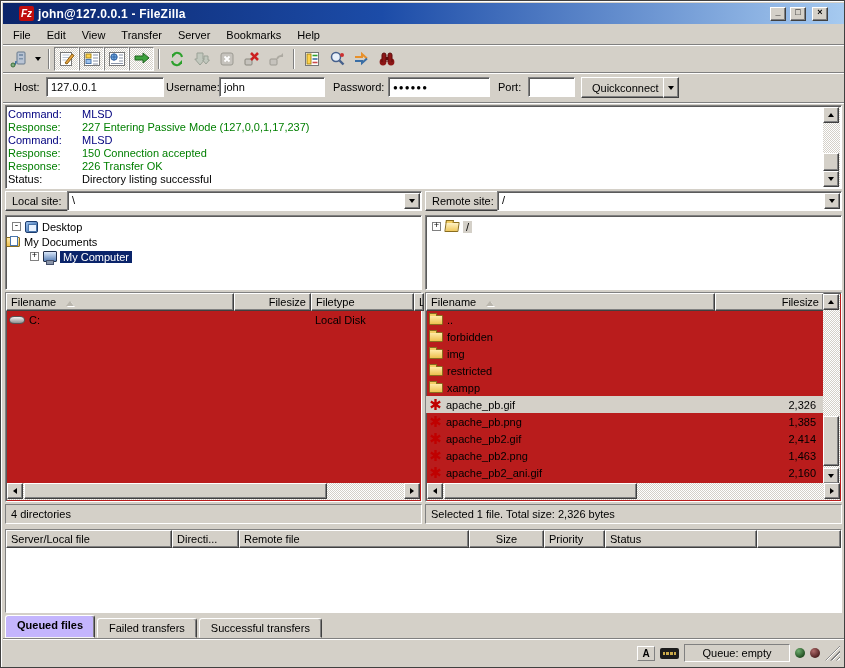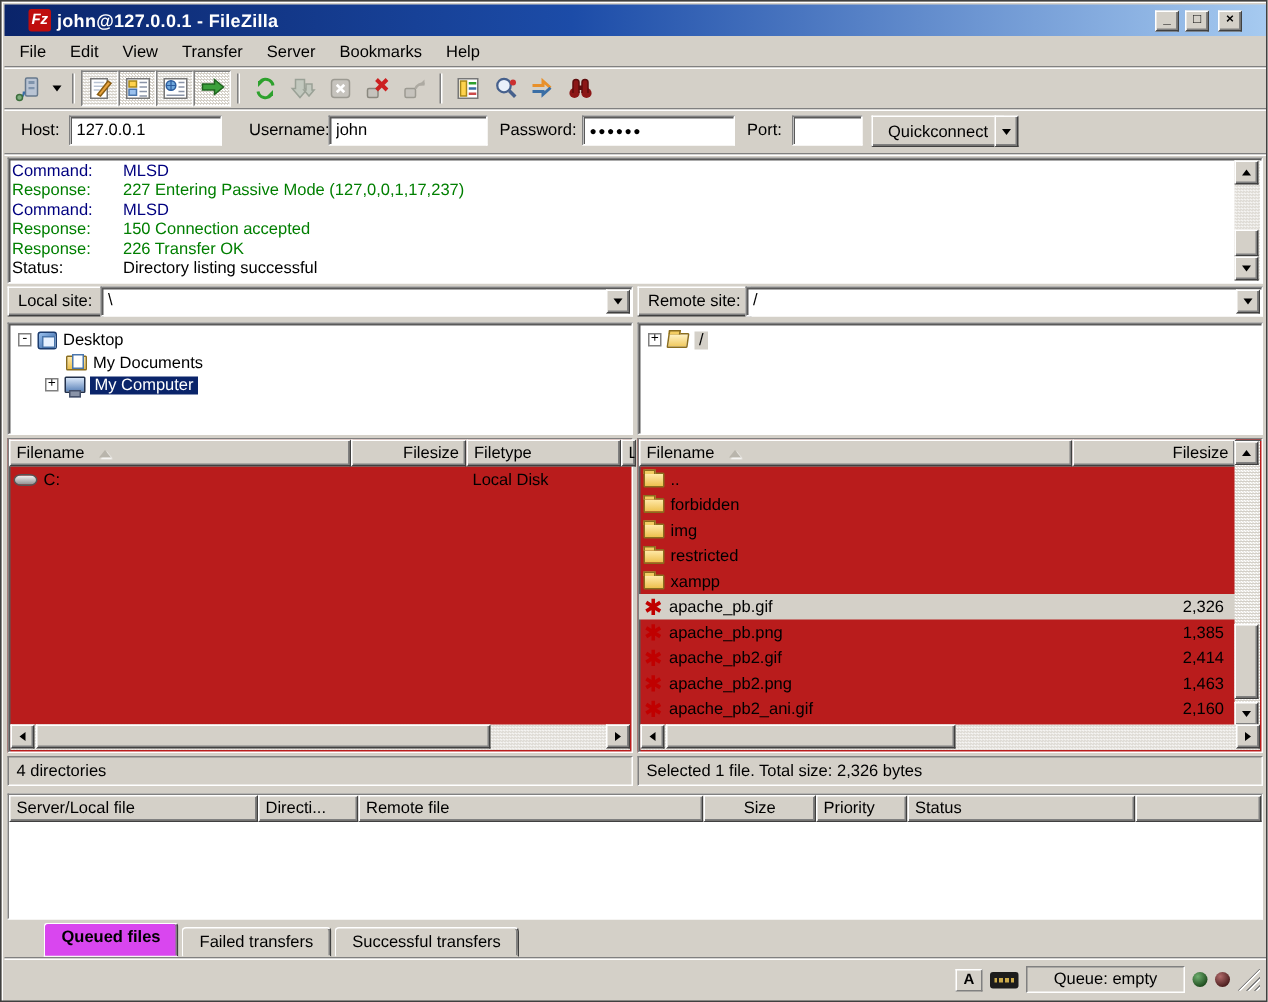--- a/index.html
+++ b/index.html
@@ -108,21 +108,21 @@
   .ic-drive { width:16px; height:8px; background:linear-gradient(#f2f2f2,#909090); border:1px solid #555; border-radius:45%/70%; }
 
   
   .queue { left:4px; top:528px; width:837px; height:84px; background:#fff; }
   .queue-hdr { position:absolute; left:0; top:0; right:0; height:18px; display:flex; }
 
   
   .tabs { left:4px; top:614px; height:23px; display:flex; align-items:flex-end; gap:2px; }
   .tab { height:20px; padding:3px 11px; background:#d4d0c8; border:1px solid; border-color:#fff #404040 #d4d0c8 #fff;
          border-radius:3px 3px 0 0; box-shadow:inset -1px 0 0 #808080; white-space:nowrap; }
-  .tab.active { height:23px; background:#d946ef; font-weight:bold; border-color:#fff #404040 #f6f5f2 #fff;margin-left:24px; }
+  .tab.active { height:23px; background:#c4b5fd; font-weight:bold; border-color:#fff #404040 #f6f5f2 #fff; }
 
   
   .statusbar { left:2px; right:2px; bottom:2px; height:24px; display:flex; align-items:center; justify-content:flex-end; gap:5px; padding:0 2px; }
   .sbi { display:flex; align-items:center; justify-content:center; }
   .dt-icon { width:18px; height:15px; border:1px solid; border-color:#fff #808080 #808080 #fff; font-size:10px; font-weight:bold; background:#d4d0c8; }
   .badge { width:19px; height:11px; background:#1c1c1c; border-radius:2px; position:relative; }
   .badge::after { content:""; position:absolute; left:3px; top:4px; width:13px; height:3px;
                   background:linear-gradient(90deg,#caa94a 0 2px,transparent 2px 3px,#caa94a 3px 6px,transparent 6px 7px,#caa94a 7px 10px,transparent 10px 11px,#caa94a 11px 13px); }
   .queue-panel { width:106px; height:18px; padding:2px 4px; background:#d4d0c8; white-space:nowrap;text-align:center; }
   .led { width:10px; height:10px; border-radius:50%; }
@@ -273,21 +273,21 @@
         <circle cx="13" cy="12" r="3.4" fill="#8c1616"></circle>
         <path d="M4 12V5a2 2 0 0 1 4 0v7M10 12V5a2 2 0 0 1 4 0v7" fill="#8c1616" stroke="#5e0d0d"></path>
         <rect x="8" y="7" width="2" height="3" fill="#5e0d0d"></rect>
       </svg>
     </div>
   </div>
   <div class="abs groove" style="left:2px;top:71px;width:841px"></div>
 
   <div class="abs quickbar">
     <span class="qlabel" style="left:11px">Host:</span>
-    <input class="field" style="left: 43px; width: 102px;" value="127.0.0.1">
+    <input class="field" style="left: 43px; width: 118px;" value="127.0.0.1">
     <span class="qlabel" style="left:163px">Username:</span>
     <input class="field" style="left: 216px; width: 106px;" value="john">
     <span class="qlabel" style="left:330px">Password:</span>
     <input class="field" style="left: 385px; width: 102px; font-size: 8px; letter-spacing: 1px;" value="●●●●●●">
     <span class="qlabel" style="left:495px">Port:</span>
     <input class="field" style="left: 525px; width: 47px;" value="">
     <button class="qc-btn raised" style="left:578px">Quickconnect</button>
     <div class="raised" style="position:absolute;left:660px;top:3px;width:16px;height:21px;display:flex;align-items:center;justify-content:center">
         <div class="t-dn"></div>
       </div>
@@ -322,21 +322,21 @@
           <div class="t-dn"></div>
         </div>
     </div>
 
     <div class="tree sunken">
       <div class="tree-row" style="padding-left:6px">
         <span class="expander">-</span>
         <span class="ic ic-desktop"></span>
         <span>Desktop</span>
       </div>
-      <div class="tree-row" style="padding-left:38px">
+      <div class="tree-row" style="">
         <span class="ic ic-docs"></span>
         <span>My Documents</span>
       </div>
       <div class="tree-row" style="padding-left:24px">
         <span class="expander">+</span>
         <span class="ic ic-computer"></span>
         <span class="sel-navy">My Computer</span>
       </div>
     </div>
 

